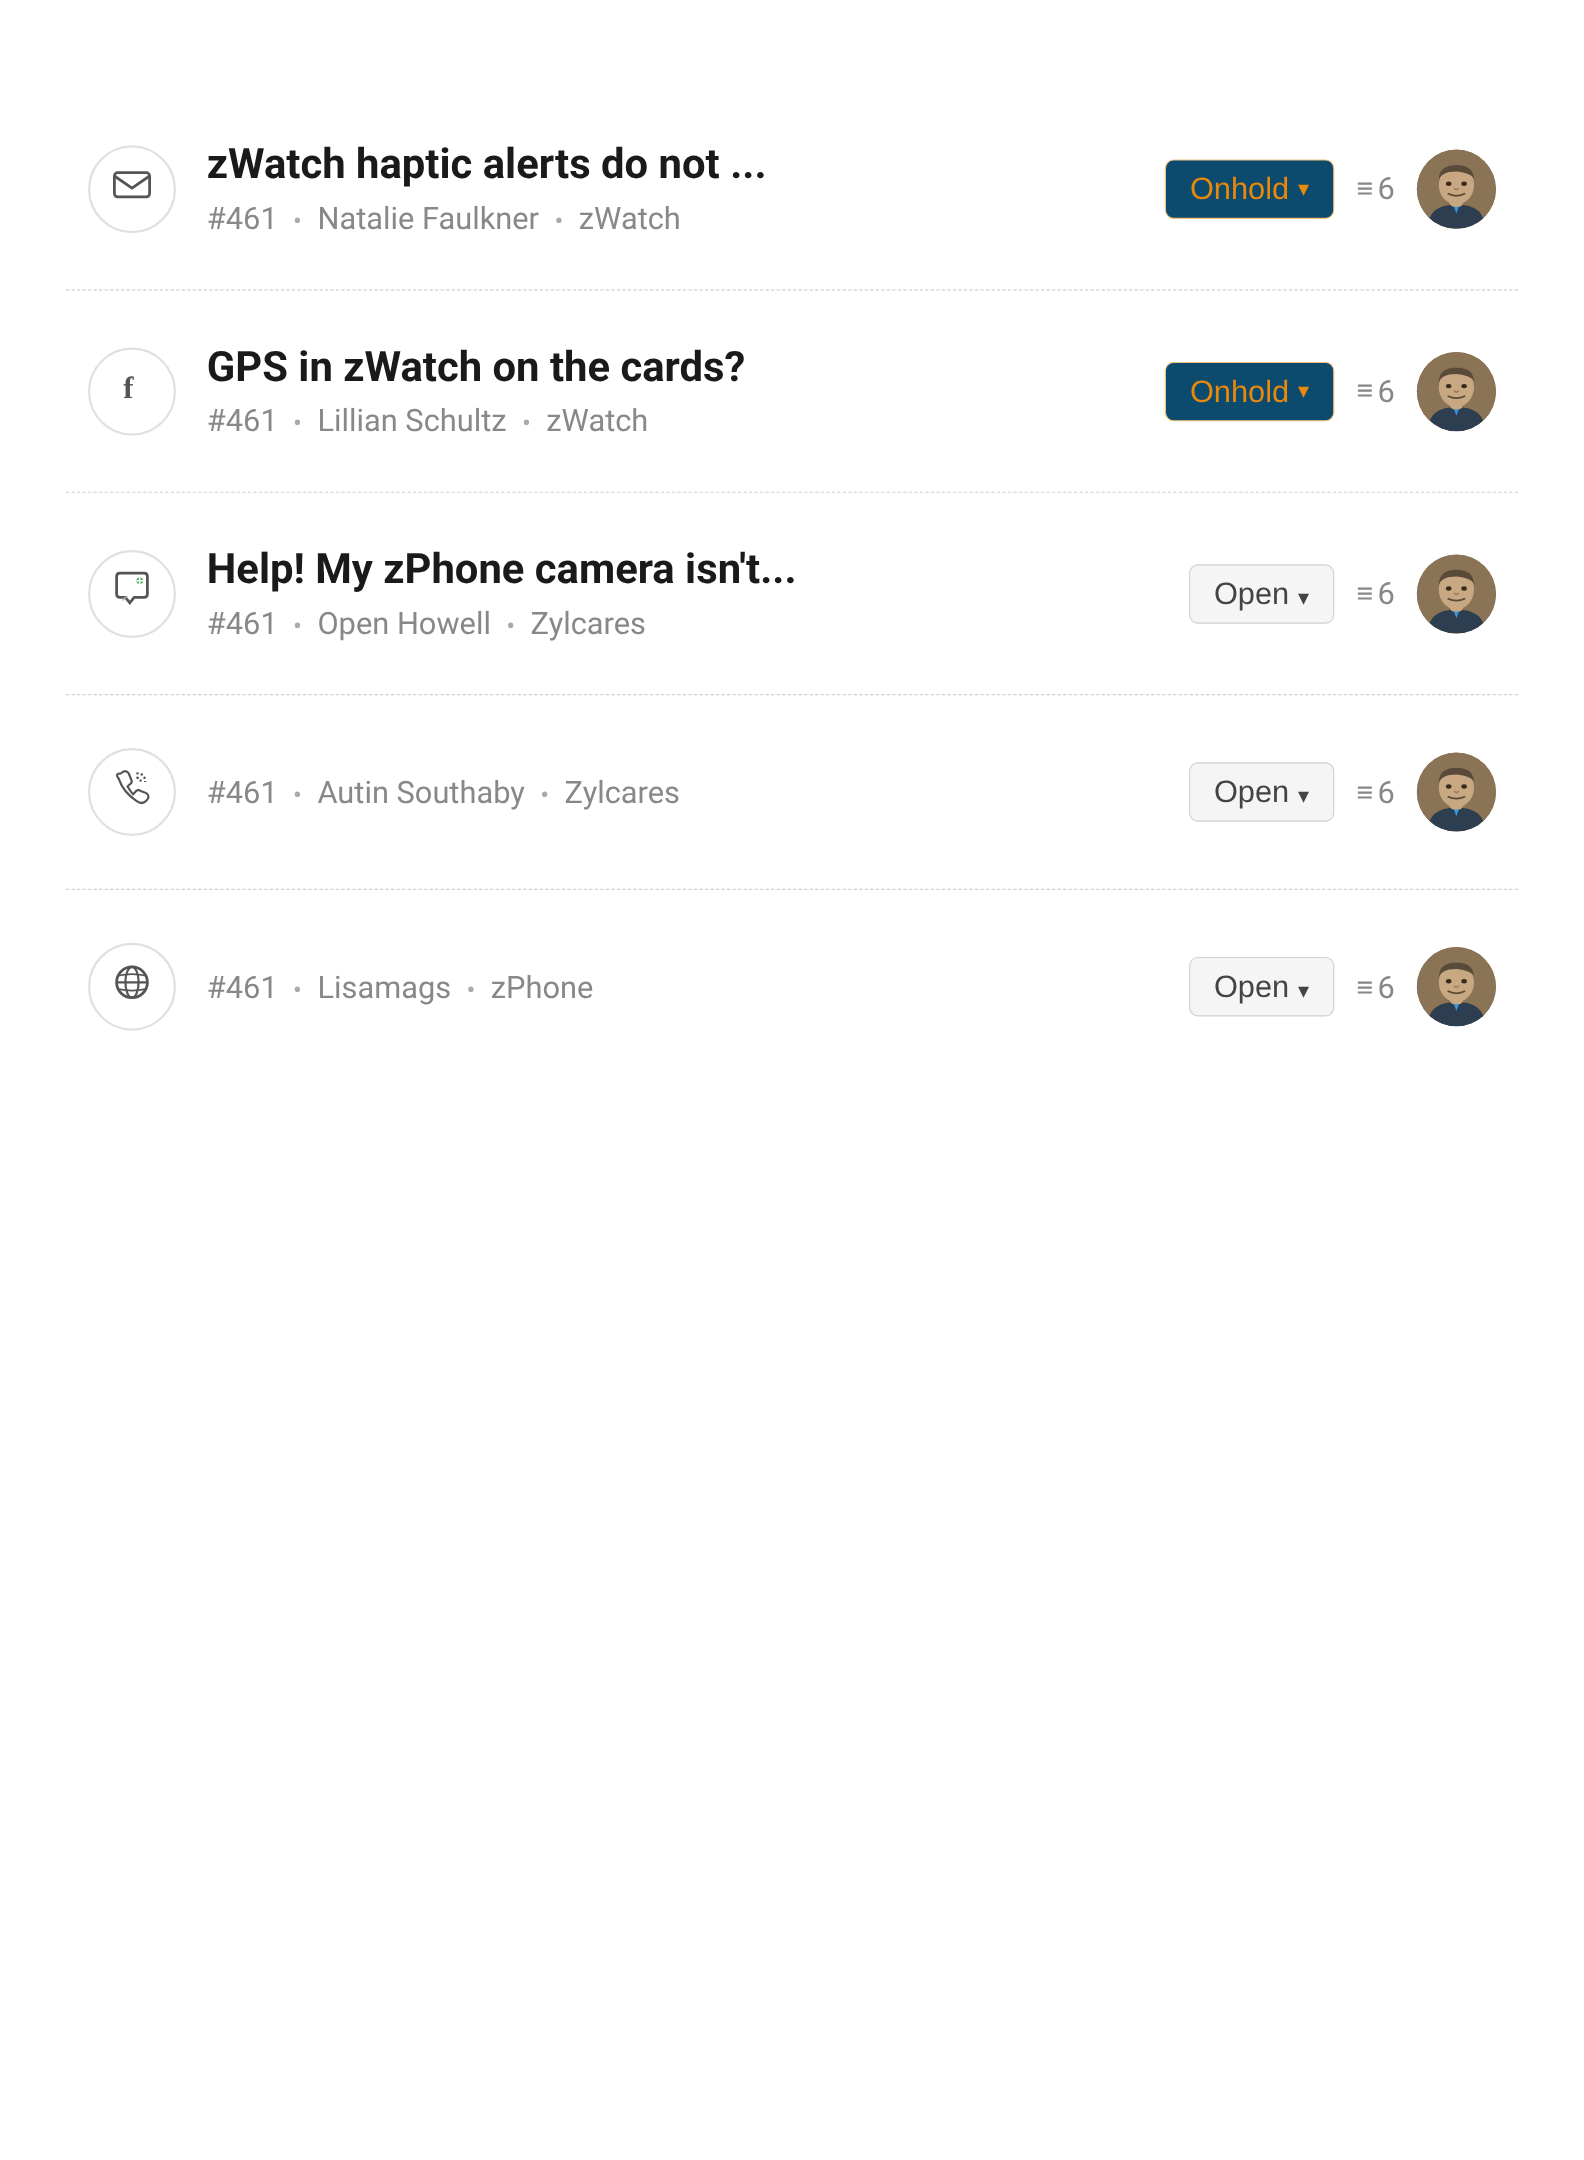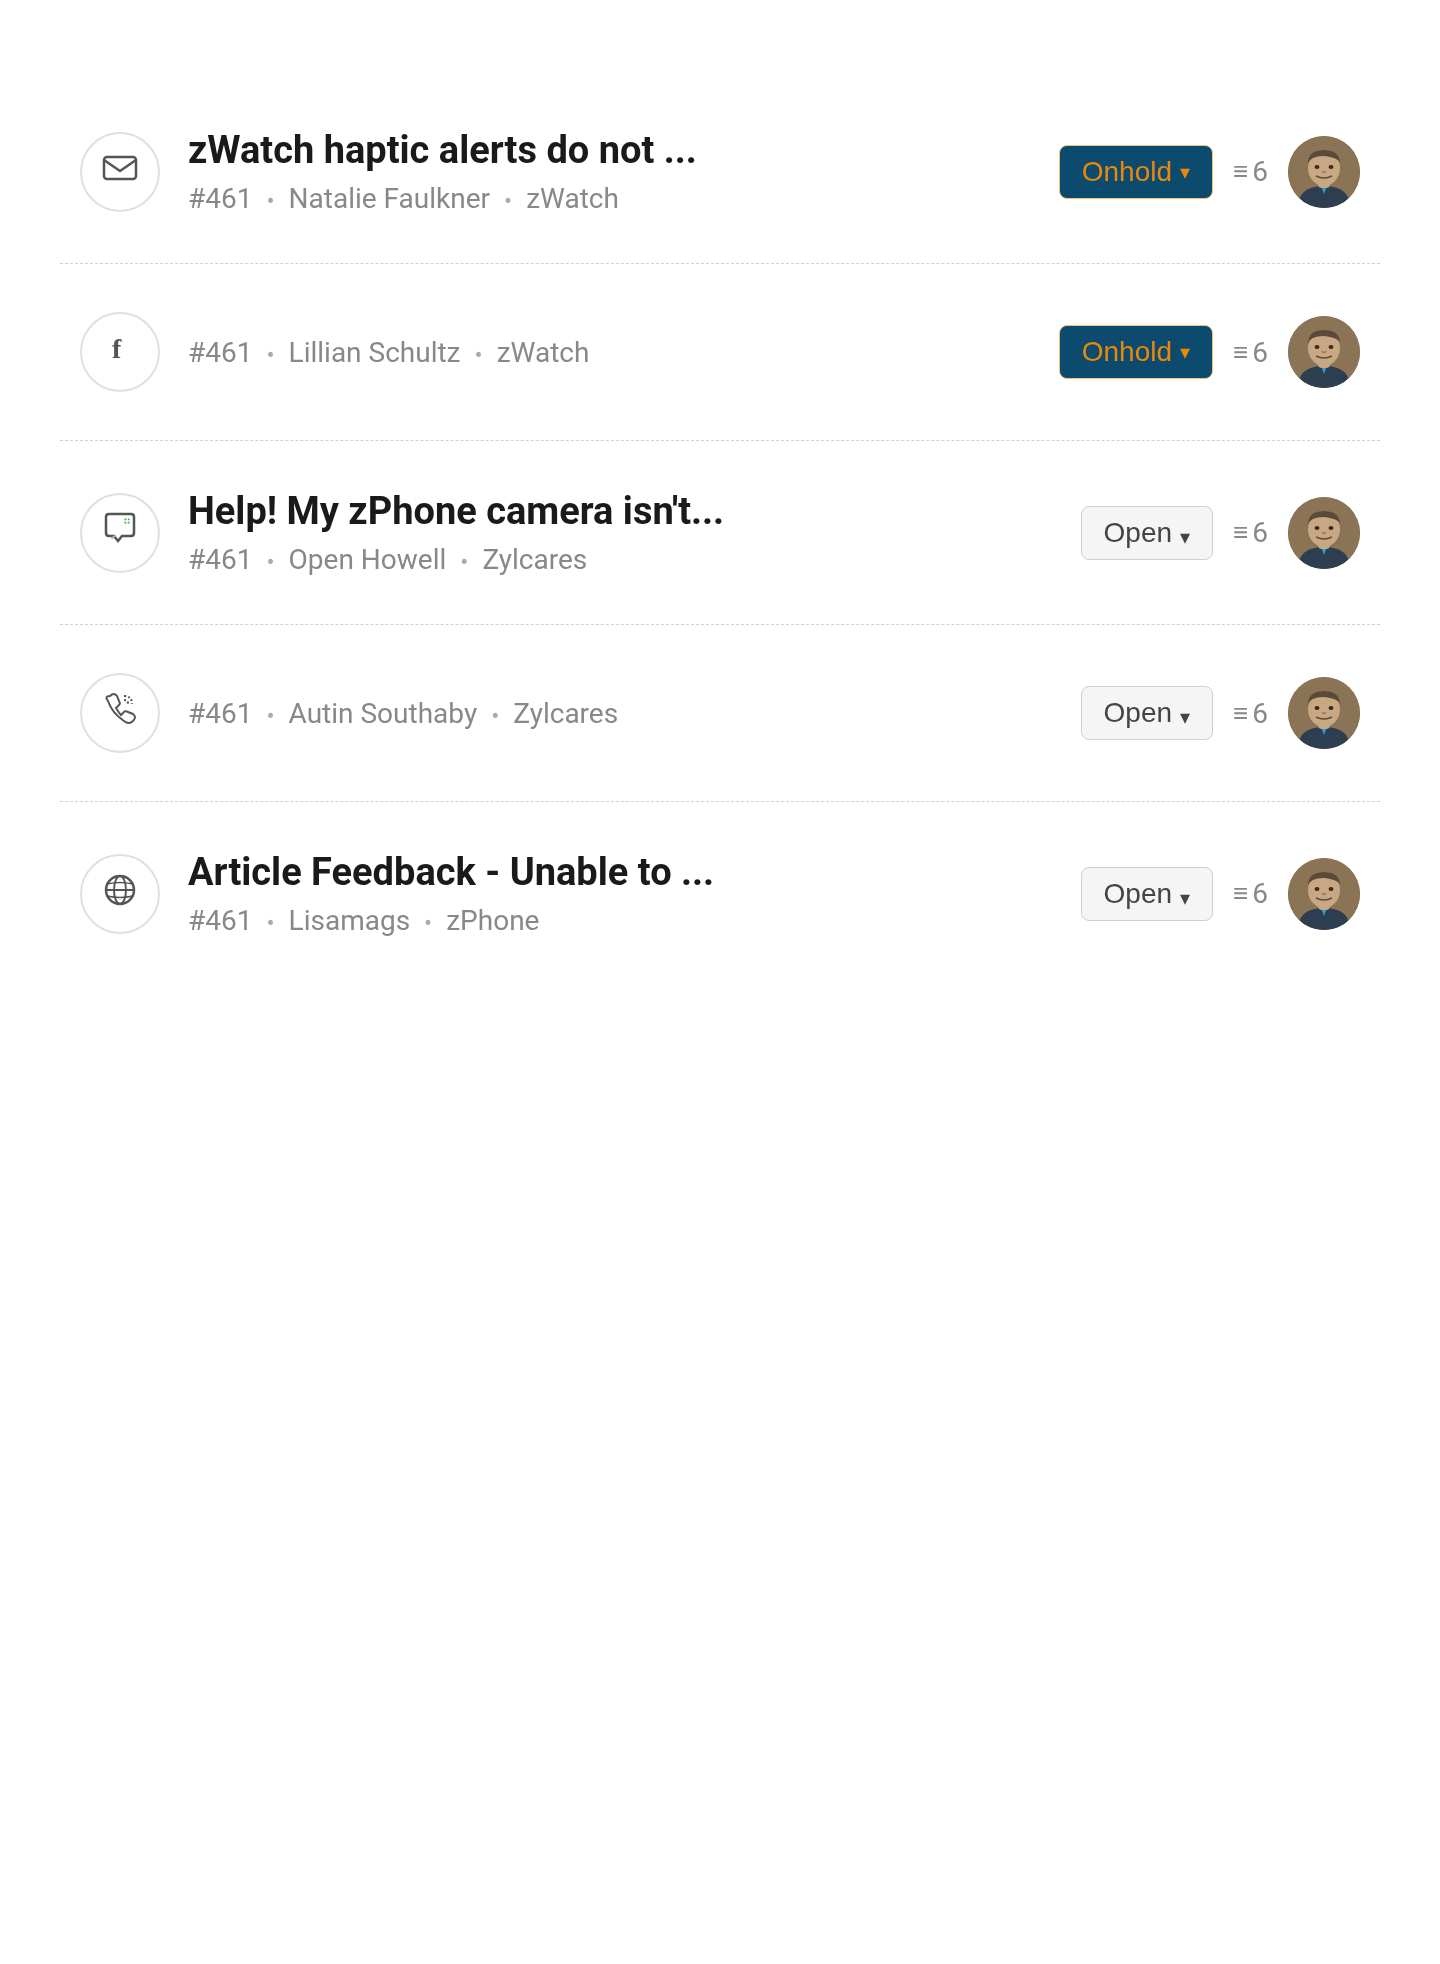--- a/index.html
+++ b/index.html
@@ -204,20 +204,21 @@
     </div>
     <div class="ticket-item">
       <div class="channel-icon-wrapper">
         <span class="channel-icon">
           <svg width="36" height="36" viewBox="0 0 36 36" fill="none" xmlns="http://www.w3.org/2000/svg">
           <text x="10" y="28" font-size="28" font-weight="bold" font-family="serif" fill="#555">f</text>
         </svg>
         </span>
       </div>
       <div class="ticket-content">
+        <div class="ticket-title">GPS in zWatch on the cards?</div>
         <div class="ticket-meta">
           <span>#461</span>
           <span class="ticket-meta-dot">•</span>
           <span>Lillian Schultz</span>
           <span class="ticket-meta-dot">•</span>
           <span>zWatch</span>
         </div>
       </div>
       <div class="ticket-actions">
         <button class="status-badge status-onhold">
@@ -368,21 +369,20 @@
           <svg width="36" height="36" viewBox="0 0 36 36" fill="none" xmlns="http://www.w3.org/2000/svg">
           <circle cx="18" cy="18" r="14" stroke="#555" stroke-width="2.5" fill="none"></circle>
           <ellipse cx="18" cy="18" rx="6" ry="14" stroke="#555" stroke-width="2" fill="none"></ellipse>
           <line x1="4" y1="18" x2="32" y2="18" stroke="#555" stroke-width="2"></line>
           <path d="M5 12 Q18 9 31 12" stroke="#555" stroke-width="1.5" fill="none"></path>
           <path d="M5 24 Q18 27 31 24" stroke="#555" stroke-width="1.5" fill="none"></path>
         </svg>
         </span>
       </div>
       <div class="ticket-content">
-        <div class="ticket-title">Article Feedback - Unable to ...</div>
         <div class="ticket-meta">
           <span>#461</span>
           <span class="ticket-meta-dot">•</span>
           <span>Lisamags</span>
           <span class="ticket-meta-dot">•</span>
           <span>zPhone</span>
         </div>
       </div>
       <div class="ticket-actions">
         <button class="status-badge status-open">

